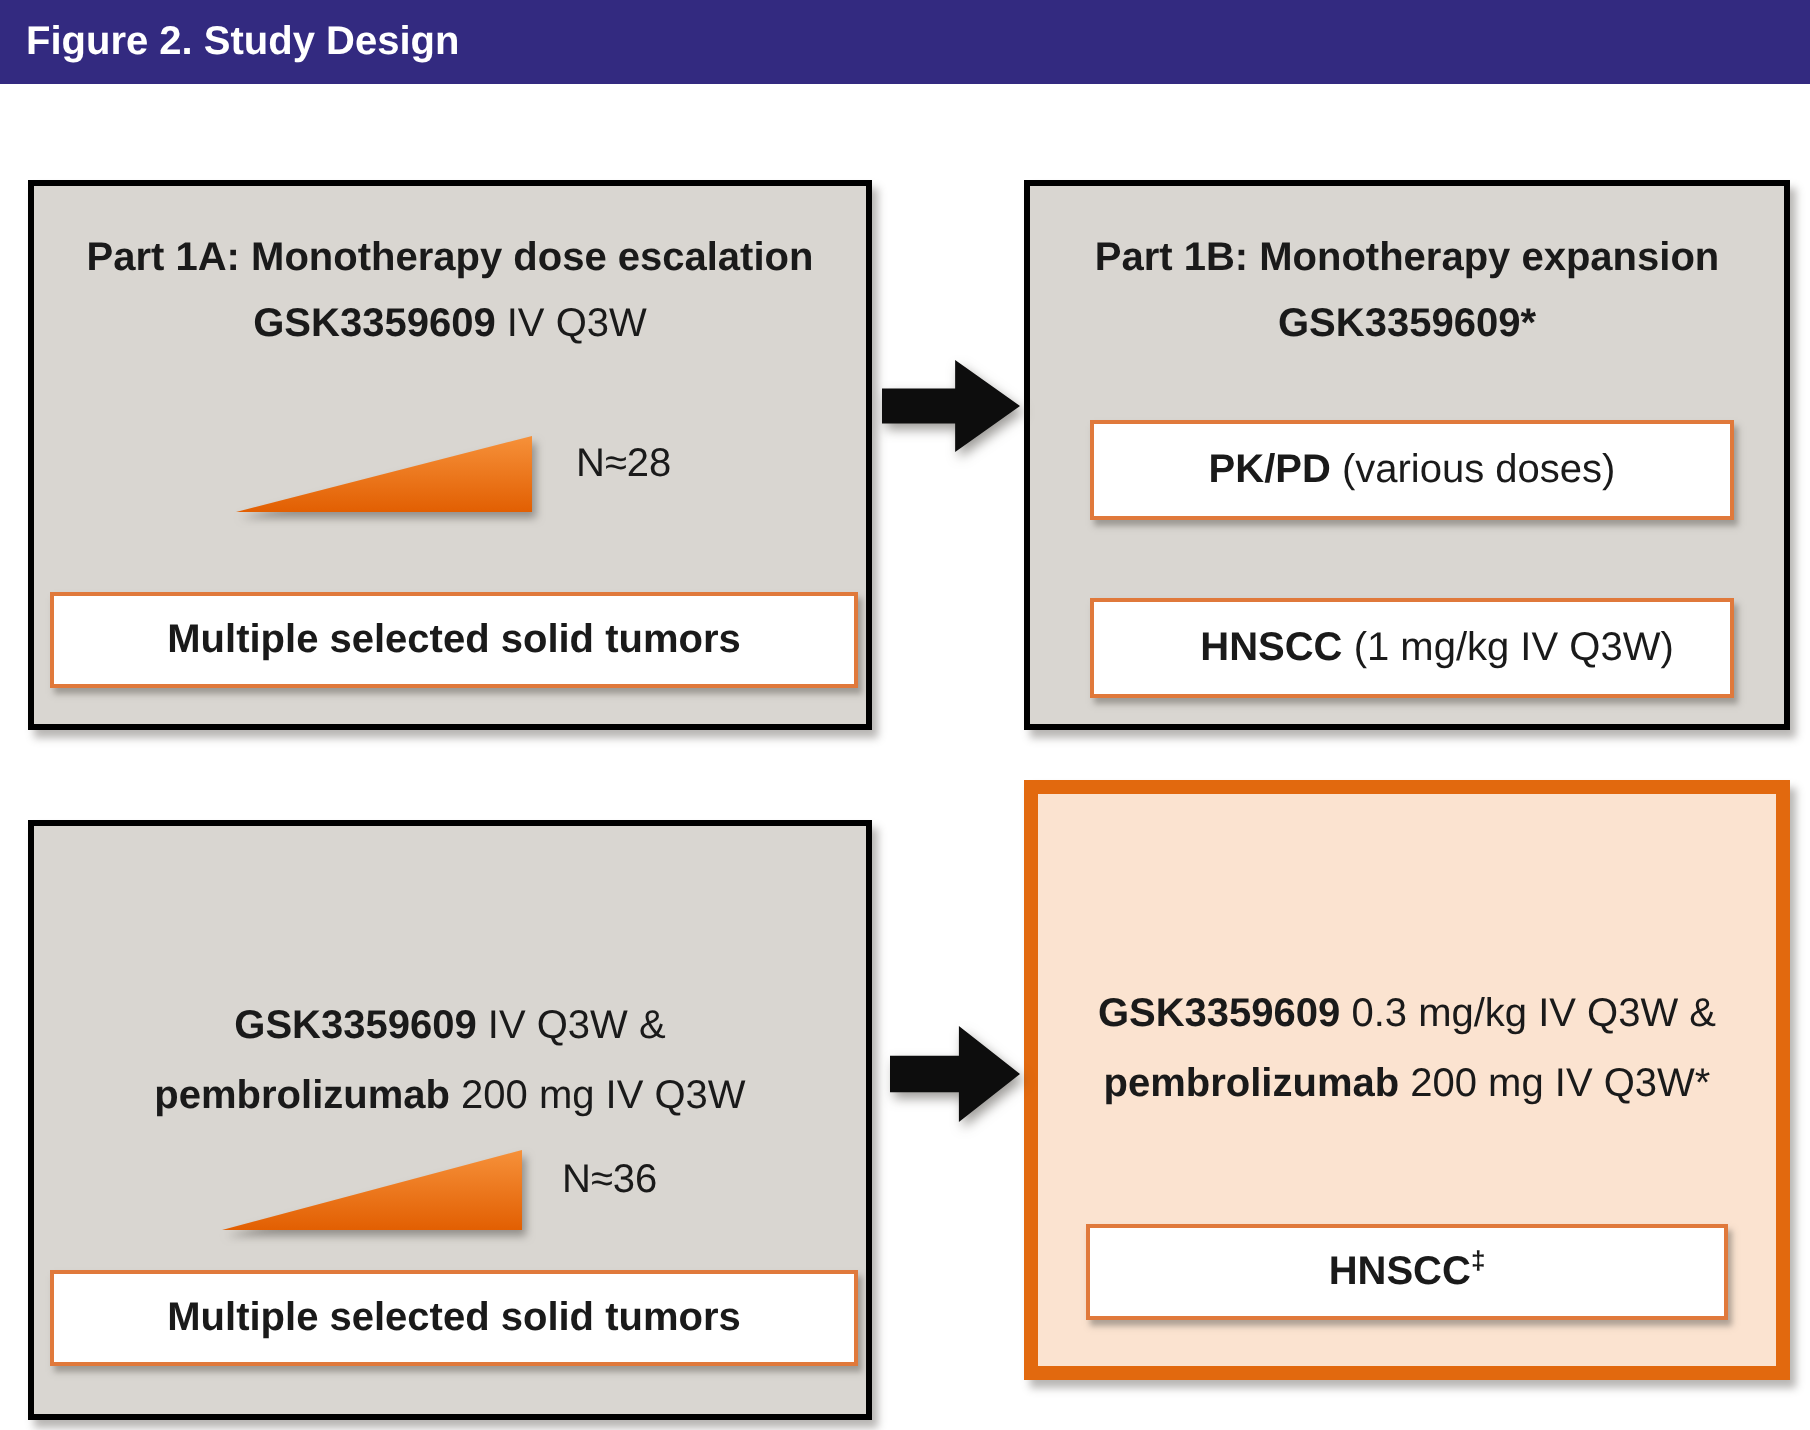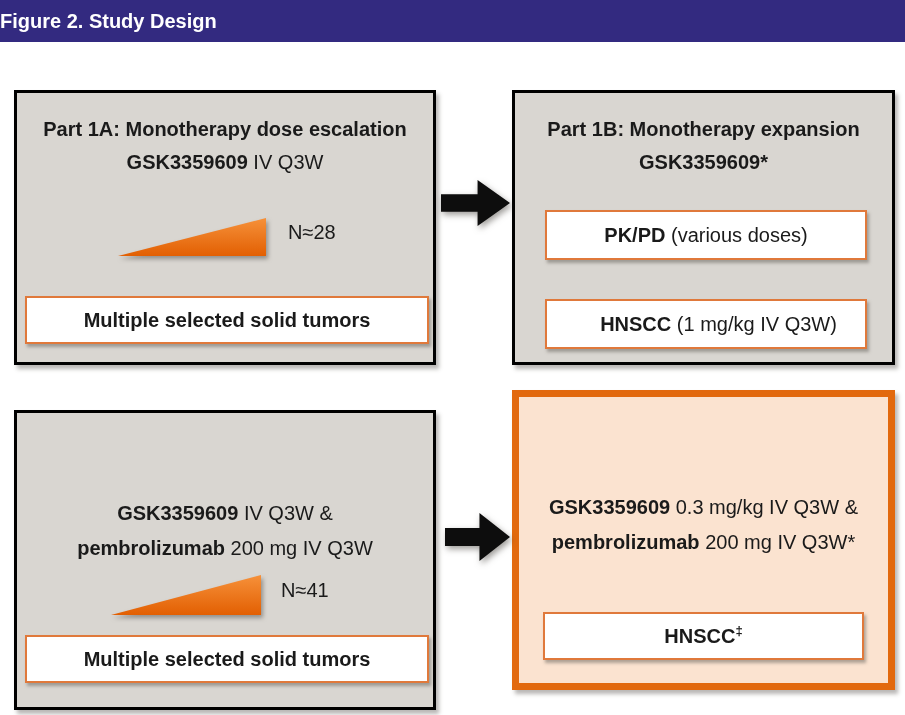--- a/index.html
+++ b/index.html
@@ -14,20 +14,21 @@
   }
   .title-bar {
     position: absolute;
     left: 0; top: 0;
     width: 905px; height: 42px;
     background: #332a80;
     color: #ffffff;
     font-size: 20px;
     font-weight: bold;
     line-height: 42px;
+    padding-left: 13px;
     box-sizing: border-box;
   }
   .box {
     position: absolute;
     box-sizing: border-box;
     text-align: center;
   }
   .box.gray {
     background: #d9d6d1;
     border: 3px solid #000000;
@@ -123,21 +124,21 @@
     </div>
     <svg class="wedge-svg" style="left:94px; top:162px;" width="150" height="40" viewBox="0 0 150 40">
       <defs>
         <linearGradient id="wg2" x1="0" y1="0" x2="0" y2="1">
           <stop offset="0" stop-color="#f6913a"></stop>
           <stop offset="1" stop-color="#e25f02"></stop>
         </linearGradient>
       </defs>
       <polygon points="0,40 150,0 150,40" fill="url(#wg2)"></polygon>
     </svg>
-    <div class="n-label" style="left:264px; top:166px;">N≈41</div>
+    <div class="n-label" style="left:264px; top:166px;">N≈36</div>
     <div class="inner-box" style="left:8px; top:222px; width:404px; height:48px;">
       <span class="b">Multiple selected solid tumors</span>
     </div>
   </div>
 
   <div class="box peach part2b">
     <div class="txt" style="top:93px; line-height:35px;">
       <span class="b">GSK3359609</span><span> 0.3 mg/kg IV Q3W &amp;</span><br>
       <span class="b">pembrolizumab</span><span> 200 mg IV Q3W*</span>
     </div>

